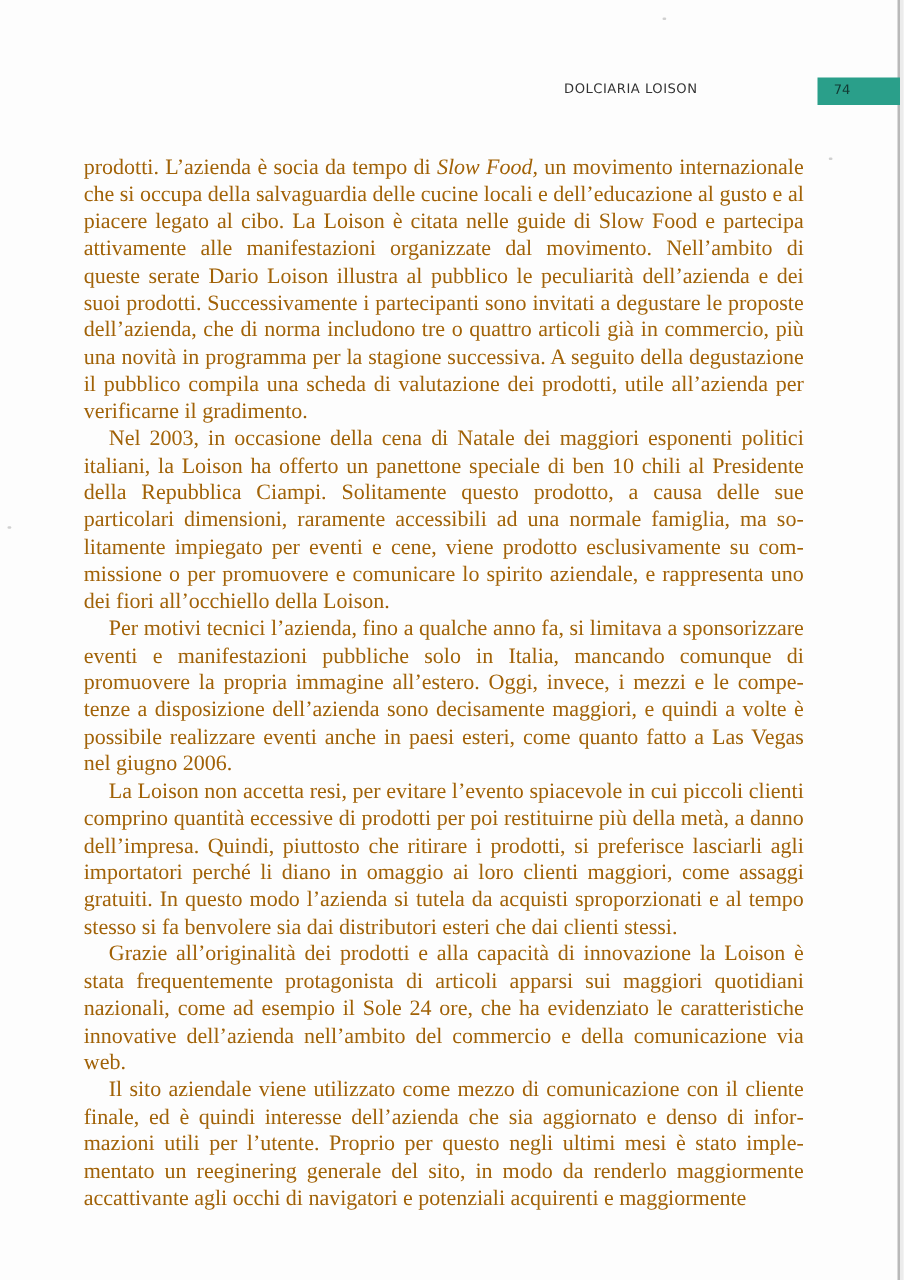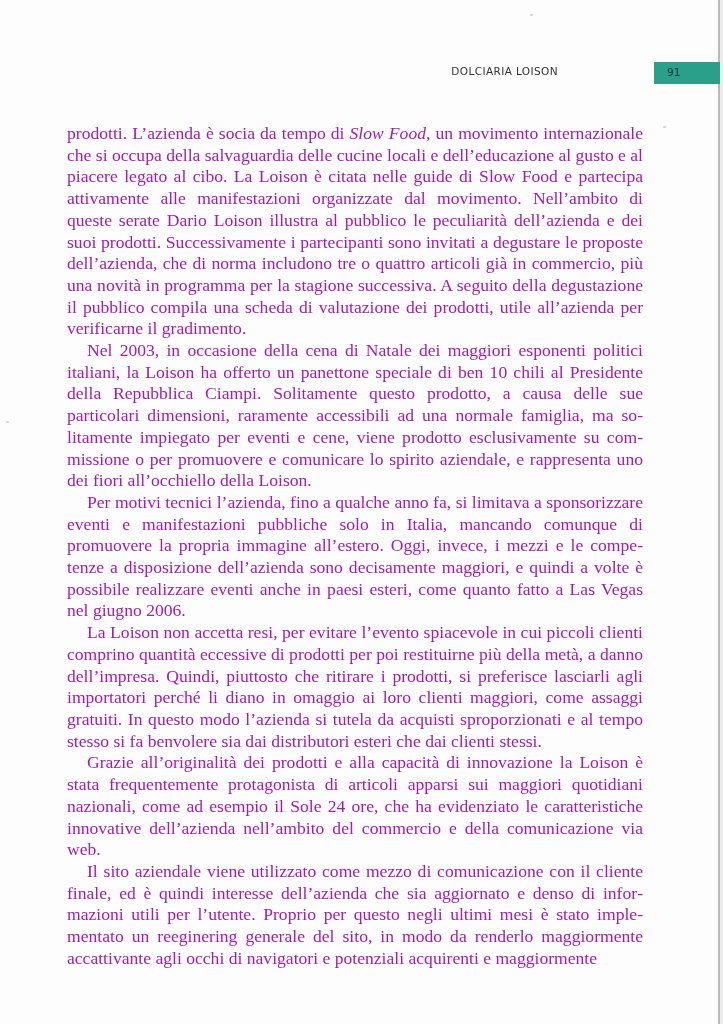--- a/index.html
+++ b/index.html
@@ -63,21 +63,21 @@
       color: #123a33;
     }
     .text-block {
       position: absolute;
       left: 67px;
       top: 123px;
       width: 576px;
       font-family: "Liberation Serif", serif;
       font-size: 17.6px;
       line-height: 21.7px;
-      color: #a21caf;
+      color: #a16207;
       text-align: justify;
       hyphens: manual;
     }
     .para {
       margin: 0;
       text-indent: 20px;
     }
     .para.first {
       text-indent: 0;
     }
@@ -94,21 +94,21 @@
   </style>
 </head>
 <body>
 
 <div class="page-edge-outer"></div>
 <div class="page-edge"></div>
 
 <div class="running-head">
   <span class="running-title">DOLCIARIA LOISON</span>
   <div class="page-number-box">
-    <span class="page-number">91</span>
+    <span class="page-number">74</span>
   </div>
 </div>
 
 <div class="text-block">
   <p class="para first"><span>prodotti. L’azienda è socia da tempo di </span><em>Slow Food,</em><span> un movimento internazio­nale che si occupa della salvaguardia delle cucine locali e dell’educazione al gusto e al piacere legato al cibo. La Loison è citata nelle guide di Slow Food e partecipa attivamente alle manifestazioni organizzate dal movimento. Nell’am­bito di queste serate Dario Loison illustra al pubblico le peculiarità dell’azienda e dei suoi prodotti. Successivamente i partecipanti sono invitati a degustare le proposte dell’azienda, che di norma includono tre o quattro articoli già in commercio, più una novità in programma per la stagione successiva. A seguito della degustazione il pubblico compila una scheda di valutazione dei prodotti, utile all’azienda per verificarne il gradimento.</span></p>
   <p class="para">Nel 2003, in occasione della cena di Natale dei maggiori esponenti politici italiani, la Loison ha offerto un panettone speciale di ben 10 chili al Presi­dente della Repubblica Ciampi. Solitamente questo prodotto, a causa delle sue particolari dimensioni, raramente accessibili ad una normale famiglia, ma so­litamente impiegato per eventi e cene, viene prodotto esclusivamente su com­missione o per promuovere e comunicare lo spirito aziendale, e rappresenta uno dei fiori all’occhiello della Loison.</p>
   <p class="para">Per motivi tecnici l’azienda, fino a qualche anno fa, si limitava a sponsoriz­zare eventi e manifestazioni pubbliche solo in Italia, mancando comunque di promuovere la propria immagine all’estero. Oggi, invece, i mezzi e le compe­tenze a disposizione dell’azienda sono decisamente maggiori, e quindi a volte è possibile realizzare eventi anche in paesi esteri, come quanto fatto a Las Vegas nel giugno 2006.</p>
   <p class="para">La Loison non accetta resi, per evitare l’evento spiacevole in cui piccoli clienti comprino quantità eccessive di prodotti per poi restituirne più della metà, a danno dell’impresa. Quindi, piuttosto che ritirare i prodotti, si preferi­sce lasciarli agli importatori perché li diano in omaggio ai loro clienti maggiori, come assaggi gratuiti. In questo modo l’azienda si tutela da acquisti spropor­zionati e al tempo stesso si fa benvolere sia dai distributori esteri che dai clienti stessi.</p>
   <p class="para">Grazie all’originalità dei prodotti e alla capacità di innovazione la Loison è stata frequentemente protagonista di articoli apparsi sui maggiori quotidiani nazionali, come ad esempio il Sole 24 ore, che ha evidenziato le caratteristiche innovative dell’azienda nell’ambito del commercio e della comunicazione via web.</p>
   <p class="para">Il sito aziendale viene utilizzato come mezzo di comunicazione con il cliente finale, ed è quindi interesse dell’azienda che sia aggiornato e denso di infor­mazioni utili per l’utente. Proprio per questo negli ultimi mesi è stato imple­mentato un reeginering generale del sito, in modo da renderlo maggiormente accattivante agli occhi di navigatori e potenziali acquirenti e maggiormente</p>

